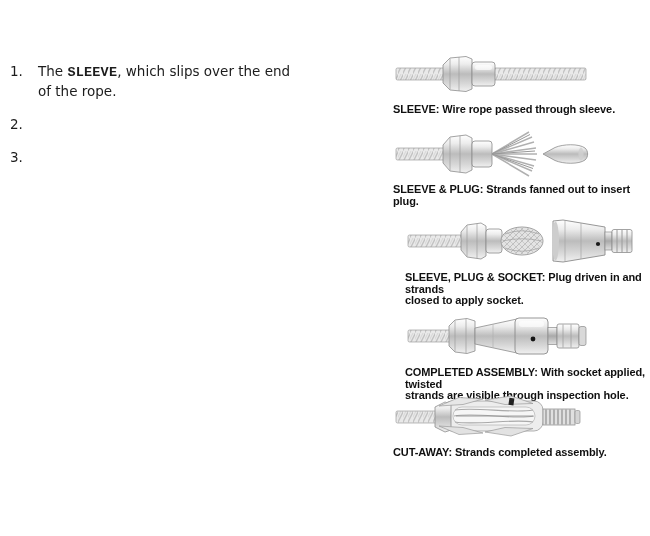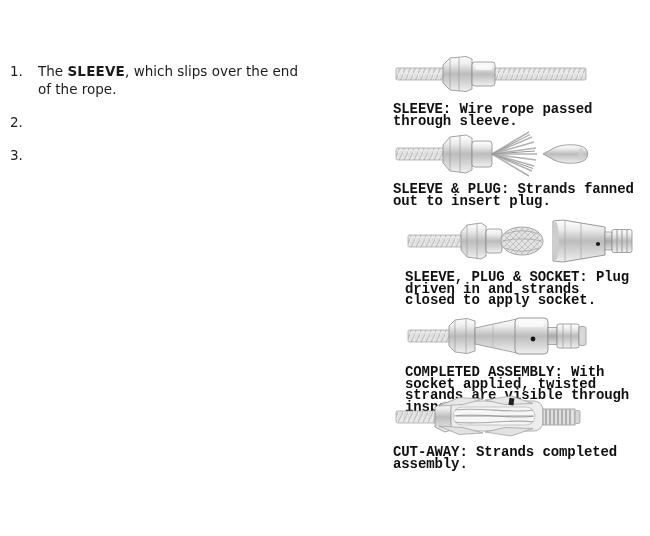--- a/index.html
+++ b/index.html
@@ -6,29 +6,29 @@
   body{
     width:650px;height:536px;position:relative;overflow:hidden;
     background:#ffffff;color:#1c1c1c;
     font-family:"DejaVu Sans","Liberation Sans",sans-serif;
   }
   
   .steps{position:absolute;left:10px;top:62px;width:348px;margin:0;padding:0;list-style:none;}
   .step{display:flex;margin-bottom:15px;font-size:13.5px;line-height:18px;}
   .step .num{flex:0 0 28px;width:28px;}
   .step .txt{white-space:pre-line;}
-  .step b{font-weight:700;letter-spacing:0.2px;}
+  .step b{font-weight:700;letter-spacing:0.2px;font-family:Liberation Mono, monospace;}
   
   .figcol{position:absolute;left:393px;top:0;width:257px;height:536px;}
   .fig{position:absolute;left:0;width:257px;}
   .fig svg{display:block;}
   .fig1{top:50px}.fig2{top:127px}.fig3{top:202px}.fig4{top:297px}.fig5{top:387px}
   .figcap{
-    font-family:Liberation Mono, monospace;font-weight:700;
-    font-size:14px;line-height:11.5px;color:#101010;
+    font-family:Liberation Sans, sans-serif;font-weight:700;
+    font-size:11px;line-height:11.5px;color:#101010;
     white-space:pre-line;letter-spacing:-0.1px;
   }
   .fig1 .figcap{margin-top:6px}.fig2 .figcap{margin-top:3px}
   .fig3 .figcap{margin-top:4px}.fig4 .figcap{margin-top:4px}.fig5 .figcap{margin-top:2px}
 </style>
 </head>
 <body>
 
 <svg width="0" height="0" style="position:absolute" aria-hidden="true">
   <defs>

